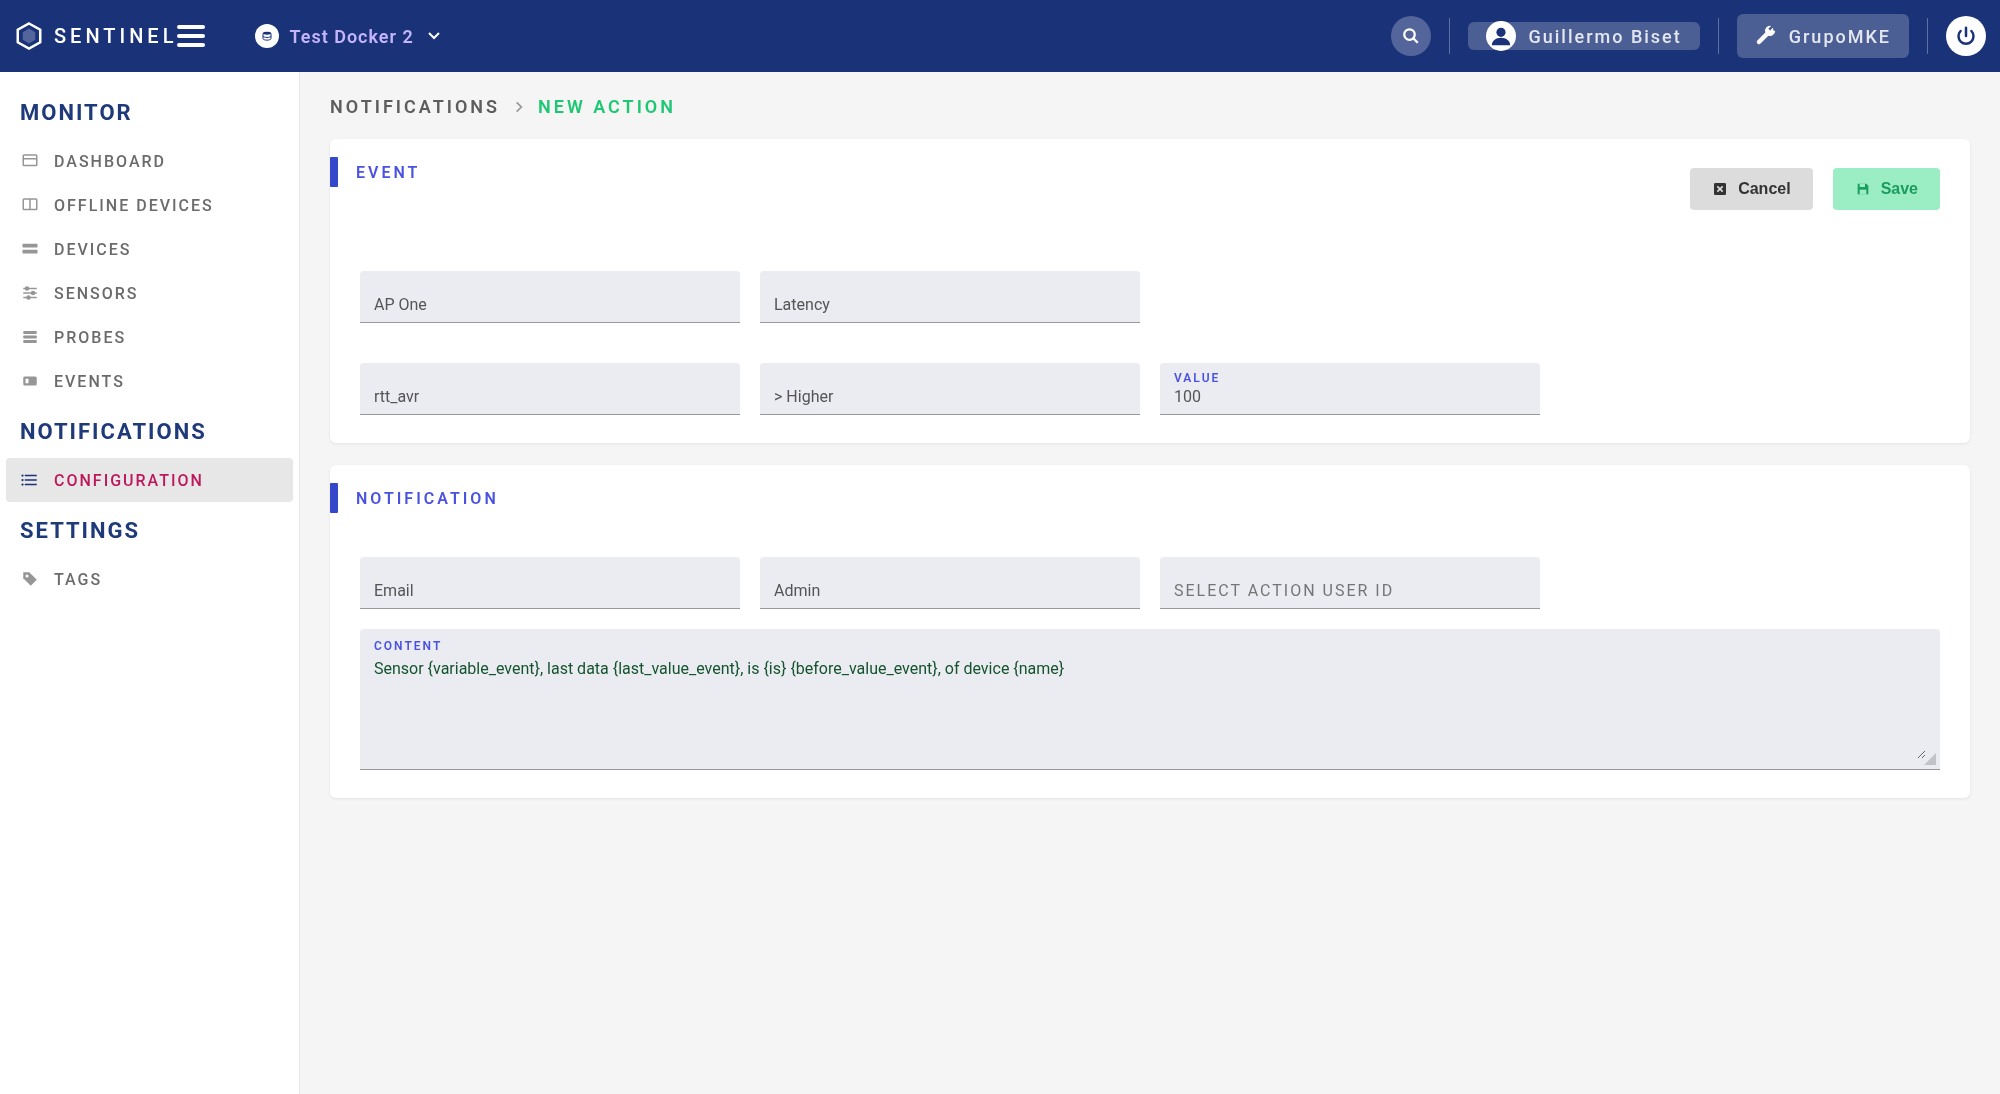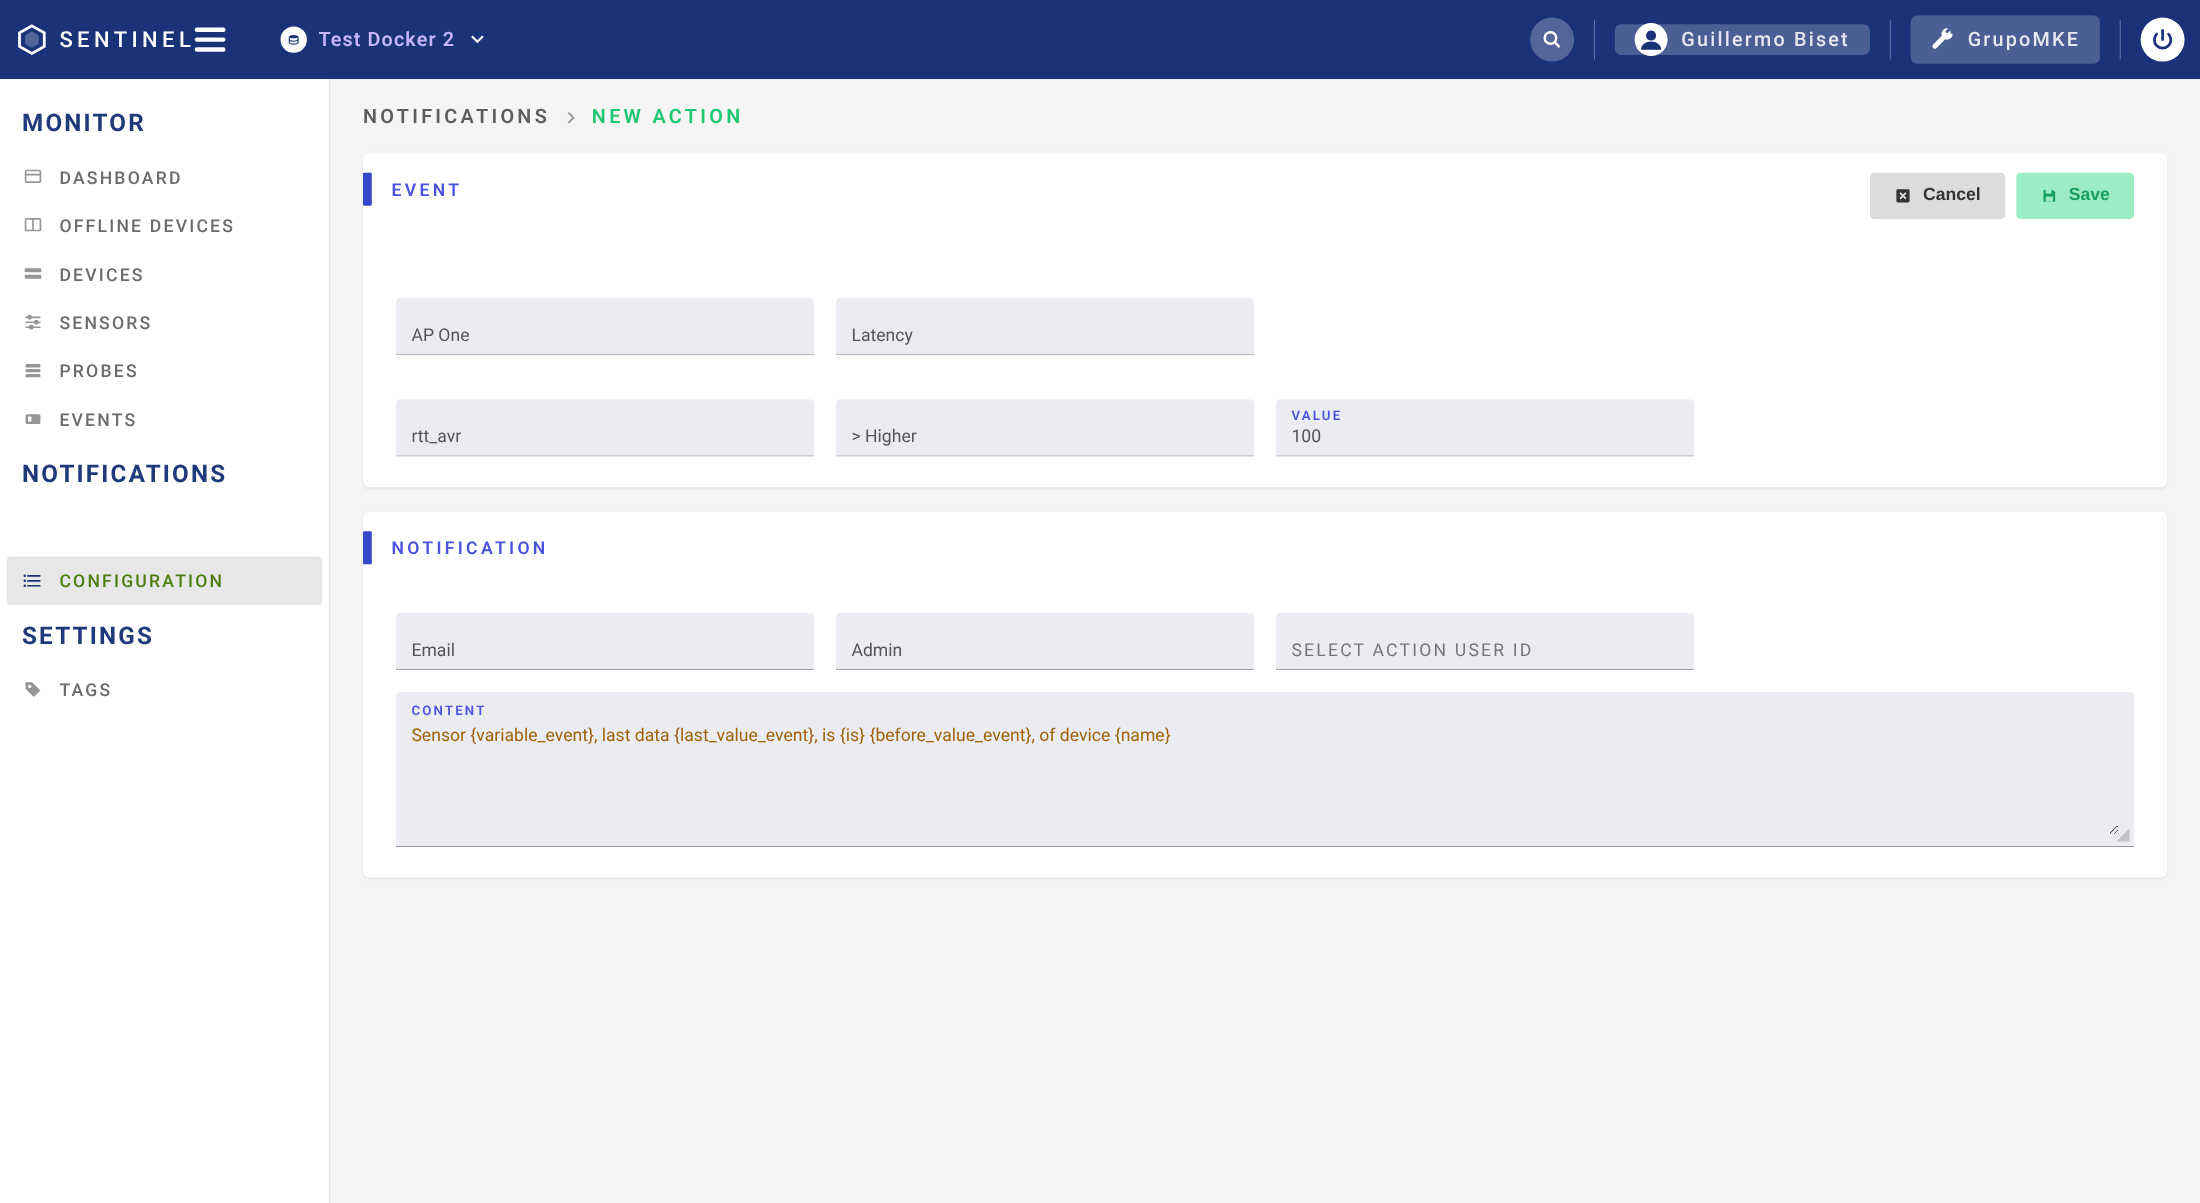--- a/index.html
+++ b/index.html
@@ -42,52 +42,52 @@
   .group-chip .gname { color:rgba(255,255,255,0.85); font-size:18px; letter-spacing:2px; font-weight:500;}
   .power-btn { width:40px; height:40px; border-radius:50%; background:#fff; color:#1a3278; display:flex; align-items:center; justify-content:center; cursor:pointer;}
 
   
   .layout { display:flex; height: calc(1094px - 72px); }
   .sidebar { width: 300px; background:#fff; border-right:1px solid #e6e6e6; padding: 22px 6px 0 6px; }
   .sidebar-section-title { color:#1f3a7a; font-size:22px; font-weight:700; letter-spacing:2px; padding: 6px 14px 14px; }
   .sidebar-item { display:flex; align-items:center; gap:14px; padding:12px 14px; color:#6b6b6b; cursor:pointer; border-radius:4px; }
   .sidebar-item .sicon { width:20px; height:20px; color:#969696; display:flex; align-items:center; justify-content:center;}
   .sidebar-item .slabel { font-size:16px; letter-spacing:2px; font-weight:500; }
-  .sidebar-item.active { background:#e7e7e7; color:#4d7c0f;margin-top:48px; }
+  .sidebar-item.active { background:#e7e7e7; color:#be185d; }
   .sidebar-item.active .sicon { color:#1a3278; }
   .sidebar-section-title.second { margin-top: 10px; }
 
   
   .content { flex:1; padding: 24px 30px; overflow:auto; background:#f5f5f5; }
   .breadcrumb { display:flex; align-items:center; gap:12px; margin-bottom: 22px; }
   .breadcrumb .crumb { color:#5d5d5d; font-size:18px; letter-spacing:3px; font-weight:600; }
   .breadcrumb .crumb.current { color:#1ec773; }
   .breadcrumb .chev { color:#999; }
 
   .card { background:#fff; border-radius:6px; box-shadow:0 1px 3px rgba(0,0,0,0.08); margin-bottom: 22px; padding: 0 0 28px 0; position:relative; }
   .card-header { display:flex; align-items:center; gap:10px; padding: 18px 0 14px 0; }
   .card-header .bar { width:8px; height:30px; background:#3548c9; border-radius:1px; }
   .card-header .ctitle { color:#4a52e0; font-size:16px; letter-spacing:3px; font-weight:600; margin-left: 8px;}
 
-  .card-actions { position:absolute; top:18px; right:30px; display:flex; gap:10px; }
+  .card-actions { position:absolute; top:29px; right:30px; display:flex; gap:20px; }
   .btn { display:flex; align-items:center; gap:10px; border:none; border-radius:4px; padding:12px 22px; font-size:16px; font-weight:700; cursor:pointer; }
   .btn-cancel { background:#dcdcdc; color:#333; }
   .btn-save { background:#9bedc4; color:#1a9d5d; }
 
   .form-grid { display:flex; flex-wrap:wrap; gap:20px; padding: 30px 30px 0 30px; }
   .field { flex:0 0 380px; background:#ebecf2; border-bottom:1px solid rgba(0,0,0,0.35); border-radius:4px 4px 0 0; position:relative; min-height:52px; display:flex; flex-direction:column; justify-content:flex-end; padding: 8px 14px 8px 14px;}
   .field-break { flex-basis:100%; height:0; }
   .field .flabel { color:#4a52e0; font-size:12px; letter-spacing:2px; font-weight:600; margin-bottom:2px;}
   .field .fvalue { color:#555; font-size:16px; }
   .field .fplaceholder { color:#757575; font-size:16px; letter-spacing:1px; }
   .field.empty-placeholder .fplaceholder { letter-spacing:2px; }
 
   .textarea-field { flex:0 0 calc(100% - 0px); background:#ebecf2; border-bottom:1px solid rgba(0,0,0,0.35); border-radius:4px 4px 0 0; margin: 20px 30px 0 30px; padding: 10px 14px 6px 14px; position:relative;}
   .textarea-field .flabel { color:#4a52e0; font-size:12px; letter-spacing:2px; font-weight:600; margin-bottom:6px; display:block;}
-  .textarea-field textarea { width:100%; border:none; background:transparent; resize:both; font-family:inherit; font-size:16px; color:#a16207; min-height:100px; outline:none;}
+  .textarea-field textarea { width:100%; border:none; background:transparent; resize:both; font-family:inherit; font-size:16px; color:#14532d; min-height:100px; outline:none;}
   .textarea-field .resize-handle { position:absolute; right:4px; bottom:4px; width:12px; height:12px; pointer-events:none; opacity:.5;}
   .textarea-field .resize-handle::before{content:''; position:absolute; right:0; bottom:0; width:0;height:0; border-right:12px solid #999; border-top:12px solid transparent;}
 
   svg { display:block; }
 </style>
 </head>
 <body>
 
 <div class="header">
   <div class="logo-wrap">

